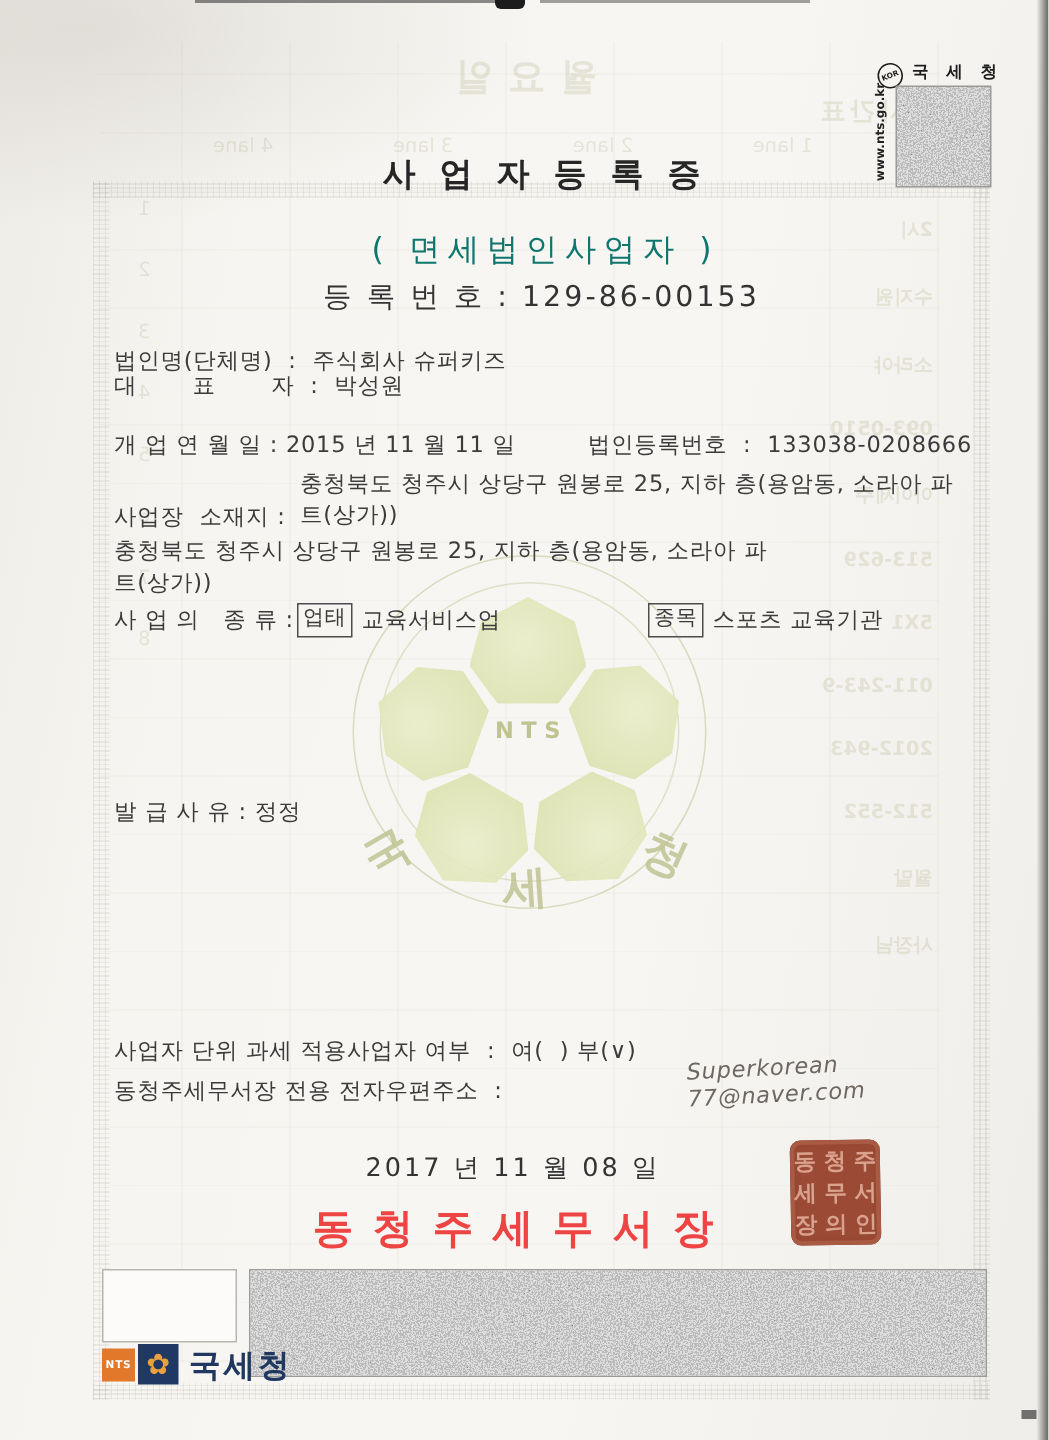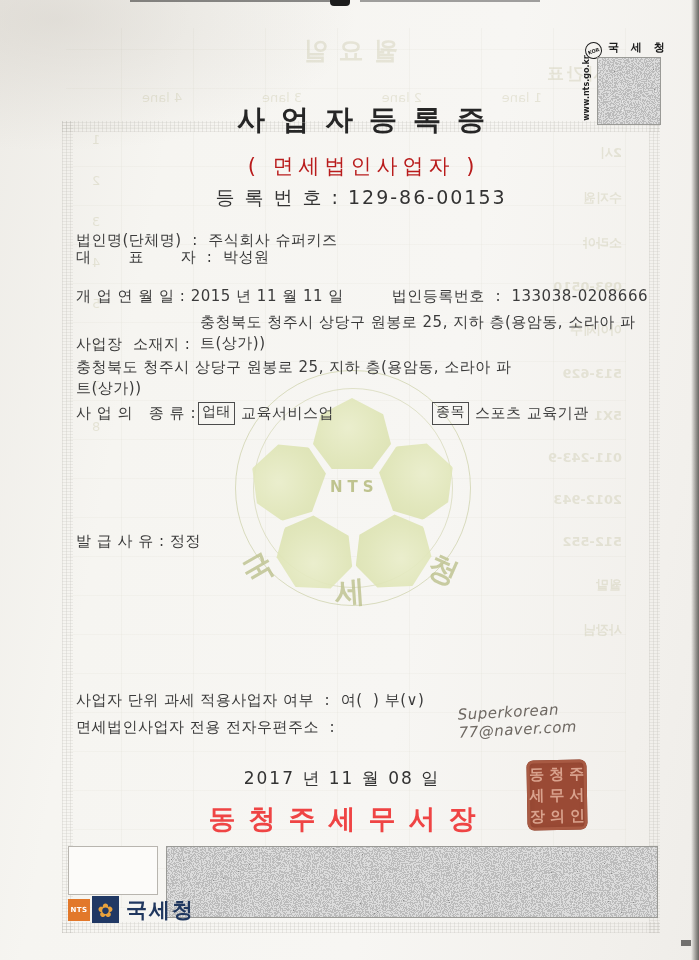--- a/index.html
+++ b/index.html
@@ -39,22 +39,22 @@
   .wm-ring{border-radius:50%;border:1.5px solid rgba(192,197,146,.55);}
   .wm-ring.inner{border-width:1px;border-color:rgba(192,197,146,.45);}
   .petal{width:78px;height:74px;
     background:radial-gradient(circle at 45% 40%, #e9edc9 0%, #dfe5b6 55%, #d8dfab 100%);
     clip-path:polygon(50% 0%,90% 22%,100% 62%,76% 96%,24% 96%,0% 62%,10% 22%);
     opacity:.9;}
   .wm-nts{color:rgba(176,182,118,.8);font-size:15px;letter-spacing:5px;font-weight:bold;}
   .wm-char{position:absolute;font-size:30px;font-weight:bold;color:rgba(187,192,140,.8);}
   
   .tx{color:#3b3b3b;white-space:pre;}
-  .title{left:62px;top:101px;width:598px;text-align:center;font-size:28px;font-weight:600;letter-spacing:16px;color:#262626;text-indent:16px;}
-  .subtitle{left:62px;top:152px;width:598px;text-align:center;font-size:21px;letter-spacing:5px;color:#b91c1c;text-indent:5px;}
+  .title{left:62px;top:101px;width:598px;text-align:center;font-size:22px;font-weight:600;letter-spacing:16px;color:#262626;text-indent:16px;}
+  .subtitle{left:62px;top:152px;width:598px;text-align:center;font-size:21px;letter-spacing:5px;color:#0f766e;text-indent:5px;}
   .regno{left:62px;top:185px;width:598px;text-align:center;font-size:19px;letter-spacing:2px;color:#333;}
   .row{left:76px;font-size:15px;letter-spacing:.5px;}
   .addr{display:flex;}
   .addr .lbl{width:124px;flex:none;}
   .addr .val{width:440px;line-height:21px;}
   .boxword{display:inline-block;border:1px solid #4c4c4c;padding:0 3px 3px 3px;font-size:14px;margin:0 6px 0 2px;}
   .date-line{left:62px;top:767px;width:560px;text-align:center;font-size:17px;letter-spacing:2px;color:#333;}
   .issuer{left:62px;top:801px;width:560px;text-align:center;font-size:27px;font-weight:600;letter-spacing:13px;color:#ef4444;text-indent:13px;}
   .handwriting{left:458px;top:700px;width:220px;font-size:15px;font-style:italic;color:#6e6862;transform:rotate(-3deg);letter-spacing:.5px;}
   
@@ -162,21 +162,21 @@
   <span class="boxword">업태</span>
   <span>교육서비스업</span>
   <span style="width:96px;"></span>
   <span class="boxword">종목</span>
   <span>스포츠 교육기관</span>
 </div>
 
 <div class="abs tx row" style="top:532px;">발 급 사 유 : 정정</div>
 
 <div class="abs tx row" style="top:691px;">사업자 단위 과세 적용사업자 여부  :  여(  ) 부(∨)</div>
-<div class="abs tx row" style="top:718px;">면세법인사업자 전용 전자우편주소  :</div>
+<div class="abs tx row" style="top:718px;">동청주세무서장 전용 전자우편주소  :</div>
 <div class="abs handwriting">Superkorean 77@naver.com</div>
 
 <div class="abs tx date-line">2017 년 11 월 08 일</div>
 <div class="abs tx issuer">동청주세무서장</div>
 
 <div class="abs seal">
     <span>동</span>
     <span>청</span>
     <span>주</span>
     <span>세</span>

